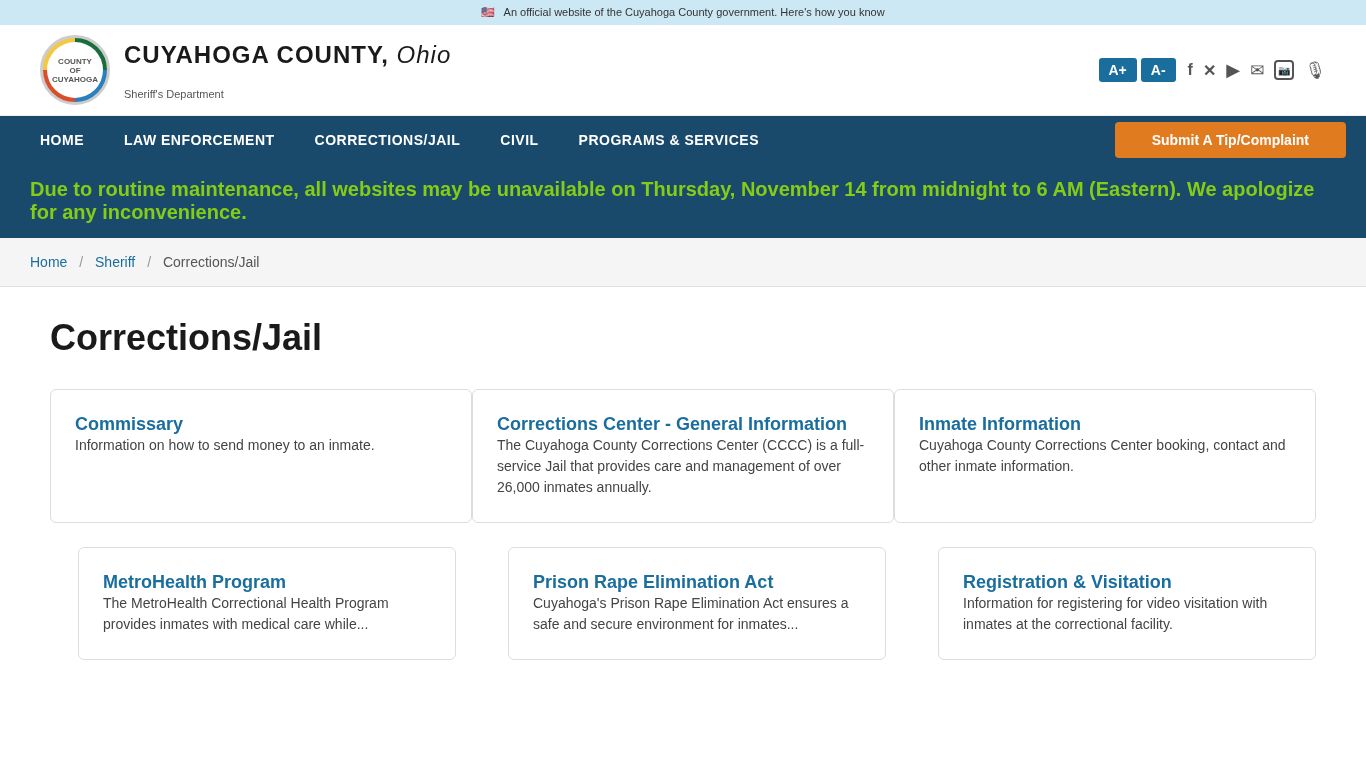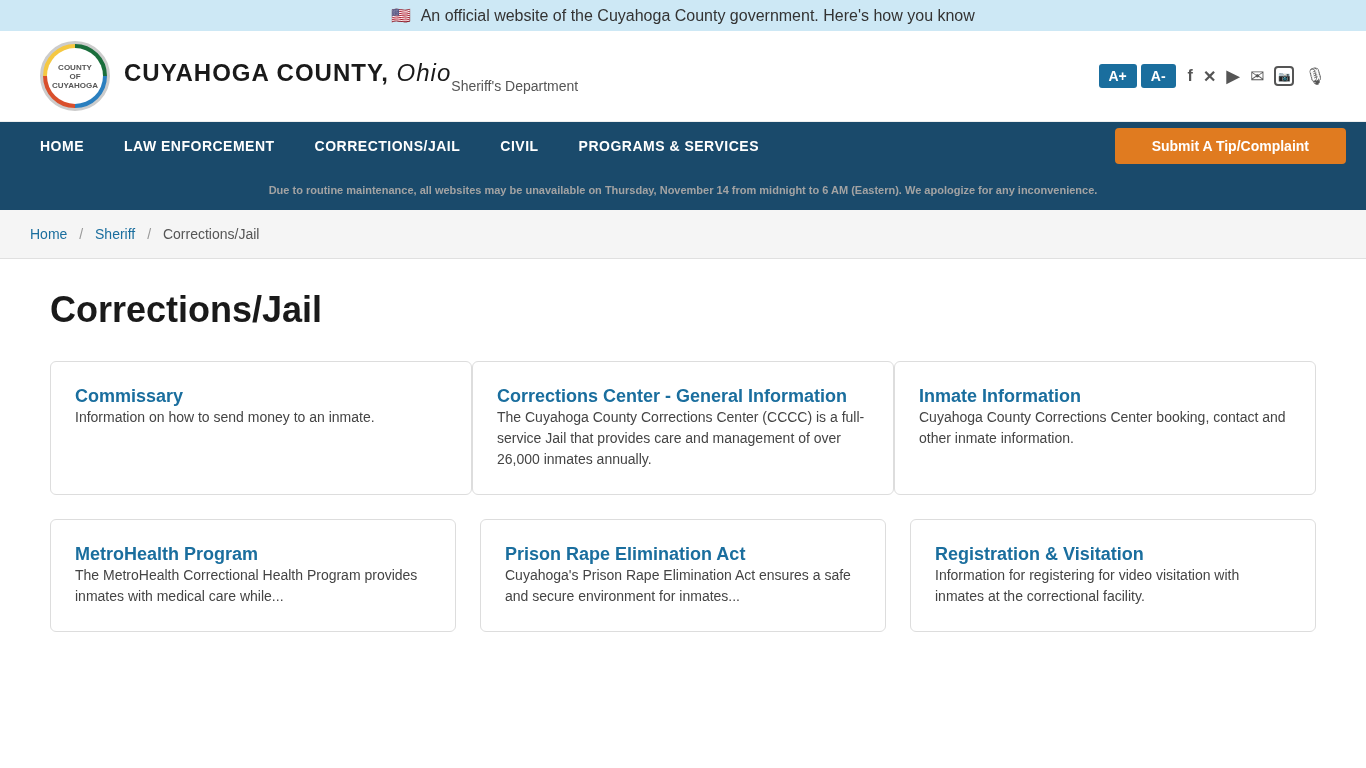--- a/index.html
+++ b/index.html
@@ -3,21 +3,21 @@
   <meta charset="utf-8">
   <style>
     *, *::before, *::after { box-sizing: border-box; margin: 0; padding: 0; }
     body { font-family: Arial, sans-serif; font-size: 14px; color: #333; background: #fff; }
 
     
     .top-bar {
       background: #cde8f5;
       text-align: center;
       padding: 6px 10px;
-      font-size: 16px;
+      font-size: 11px;
       color: #333;
     }
     .top-bar .flag { margin-right: 6px; }
 
     
     .header {
       display: flex;
       align-items: center;
       justify-content: space-between;
       padding: 10px 40px;
@@ -49,35 +49,35 @@
       display: flex;
       align-items: center;
       justify-content: center;
       font-size: 8px;
       font-weight: bold;
       text-align: center;
       color: #555;
     }
     .county-name {
       display: flex;
-      flex-direction: row;
+      flex-direction: column;
     }
     .county-name-main {
       font-size: 24px;
       font-weight: bold;
       color: #1a1a1a;
       letter-spacing: 1px;
     }
     .county-name-main span.ohio {
       font-style: italic;
       font-weight: normal;
       color: #1a1a1a;
     }
     .county-name-sub {
-      font-size: 14px;
+      font-size: 11px;
       color: #555;
       margin-top: 19px;
     }
     .header-right {
       display: flex;
       align-items: center;
       gap: 12px;
     }
     .font-size-controls {
       display: flex;
@@ -158,24 +158,24 @@
       font-size: 14px;
       font-weight: bold;
       cursor: pointer;
       border-radius: 4px;
       white-space: nowrap;
     }
 
     
     .maintenance-banner {
       background: #1a4a6b;
-      color: #a3a3a3;
-      text-align: center;
+      color: #84cc16;
+      text-align: left;
       padding: 14px 30px;
-      font-size: 11px;
+      font-size: 20px;
       font-weight: bold;
     }
 
     
     .breadcrumb {
       padding: 16px 30px;
       background: #f5f5f5;
       font-size: 14px;
       color: #555;
       border-bottom: 1px solid #e0e0e0;
@@ -233,20 +233,21 @@
       margin-top: 24px;
     }
     .card-partial {
       border: 1px solid #ddd;
       border-radius: 6px;
       padding: 24px;
       background: #fff;
       cursor: pointer;
       overflow: hidden;
       max-height: 120px;
+      margin-left: 28px;
     }
   </style>
 </head>
 <body>
 
 <div class="top-bar">
   <span class="flag">🇺🇸</span>
   <span>An official website of the Cuyahoga County government. Here's how you know</span>
 </div>
 

